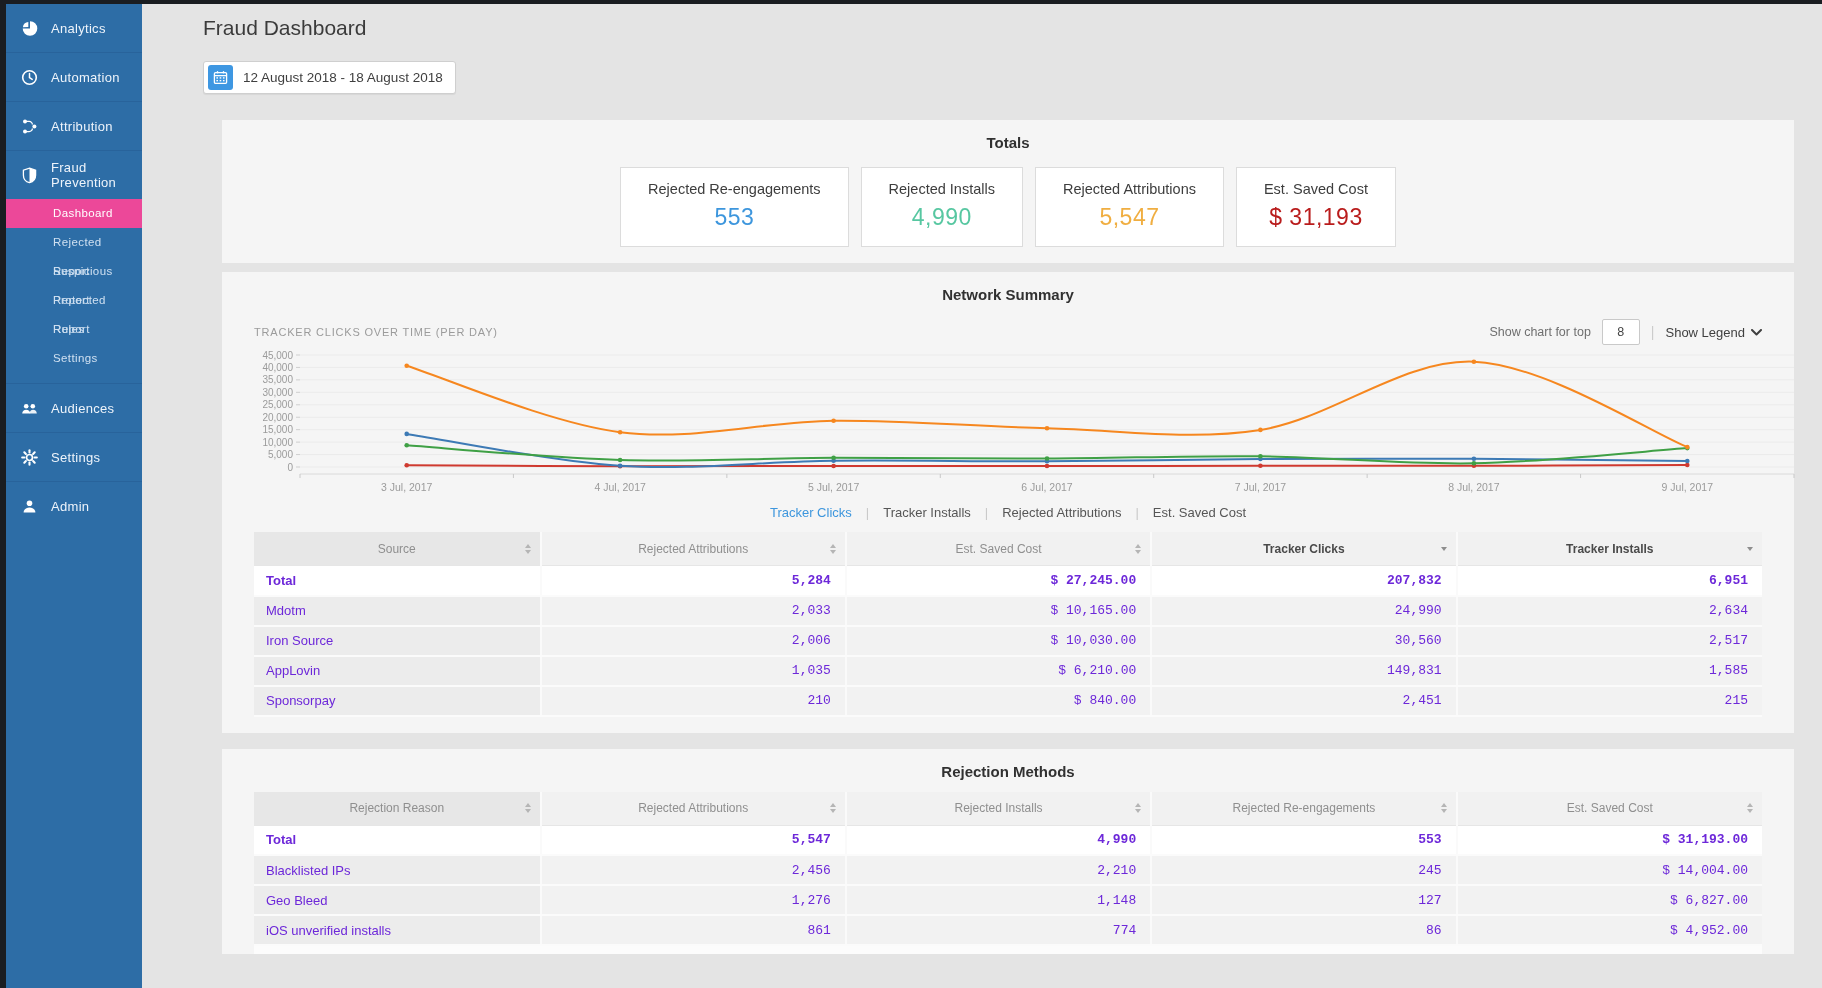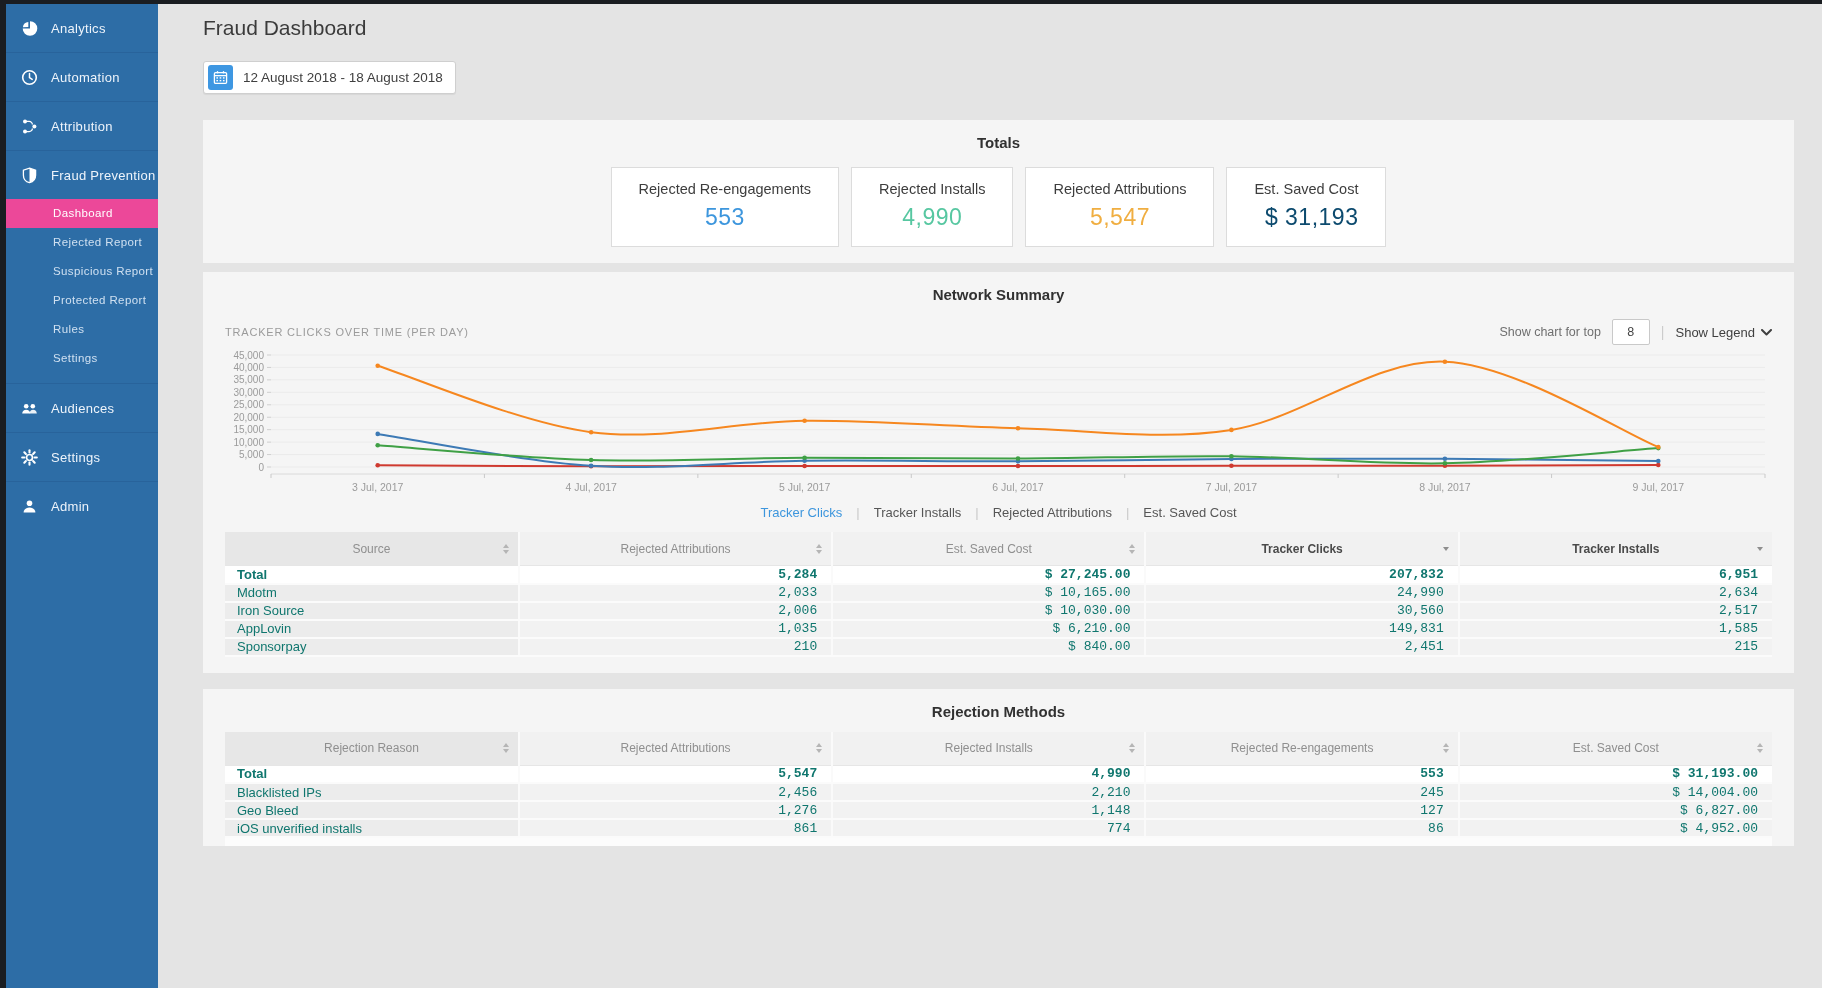--- a/index.html
+++ b/index.html
@@ -6,38 +6,38 @@
   body{
     width:1822px;height:988px;position:relative;overflow:hidden;
     font-family:"Liberation Sans",sans-serif;background:#e4e4e4;
     -webkit-font-smoothing:antialiased;
   }
   
   .edge-top{position:absolute;left:0;top:0;width:1822px;height:4px;background:#1a1d21;z-index:9;}
   .edge-left{position:absolute;left:0;top:0;width:6px;height:988px;background:#1a1d21;z-index:9;}
 
   
-  .sidebar{position:absolute;left:6px;top:4px;bottom:0;width:152px;background:#2d6da6;z-index:5;}
+  .sidebar{position:absolute;left:6px;top:4px;bottom:0;width:136px;background:#2d6da6;z-index:5;}
   .side-item{height:48px;display:flex;align-items:center;gap:13px;padding-left:15px;cursor:pointer;border-top:1px solid #28639b;}
   .side-item.first{border-top:none;}
   .side-item .lbl{font-size:13px;color:#eef4fb;letter-spacing:.3px;}
   .icon16{width:17px;height:17px;display:inline-flex;flex:0 0 auto;}
   .icon16 svg{width:17px;height:17px;}
   .side-sub{padding:0 0 10px 0;}
   .side-sub-item{height:29px;line-height:29px;padding-left:47px;font-size:11.5px;letter-spacing:.4px;color:#cfe0f1;cursor:pointer;}
   .side-sub-item.active{background:#ec4899;color:#ffffff;}
 
   
   .content{position:absolute;left:172px;top:4px;right:0;bottom:0;background:#e4e4e4;padding:0 28px 0 31px;box-sizing:border-box;overflow:hidden;}
   .page-title{font-size:21px;color:#3b3b3b;font-weight:400;margin:12px 0 0 0;}
   .date-picker{margin-top:21px;display:inline-flex;align-items:center;gap:10px;background:#fff;border:1px solid #cfcfcf;border-radius:3px;padding:3px 12px 3px 4px;box-shadow:0 1px 1px rgba(0,0,0,.06);cursor:pointer;}
   .cal{width:25px;height:25px;background:#3e97e2;border-radius:3px;display:flex;align-items:center;justify-content:center;}
   .date-text{font-size:13.5px;color:#3f3f3f;}
 
-  .panel{background:#f5f5f5;padding:14px 22px 16px;}
+  .panel{background:#f5f5f5;padding:14px 32px 16px;margin-left:19px;}
   #totals-panel{margin-top:26px;}
   #network-panel{margin-top:9px;}
   #rejection-panel{margin-top:16px;padding-bottom:0;}
   .panel-title{text-align:center;font-size:15px;font-weight:700;color:#313131;}
 
   .cards{display:flex;justify-content:center;align-items:stretch;gap:12px;margin-top:16px;}
   .card{background:#fff;border:1px solid #dcdcdc;padding:13px 27px 15px;text-align:center;}
   .c-label{font-size:14.5px;color:#3d3d3d;}
   .c-value{font-size:23px;margin-top:7px;letter-spacing:.5px;}
 
@@ -61,21 +61,21 @@
   th{height:31px;font-weight:400;font-size:12px;color:#8f8f8f;background:#f1f1f1;position:relative;border-right:2px solid #fafafa;border-bottom:1px solid #e6e6e6;overflow:hidden;}
   th.first{background:#e7e7e7;}
   th:last-child{border-right:none;}
   th.emph .th-label{color:#4a4a4a;font-weight:700;}
   .th-wrap{width:100%;text-align:center;}
   .sort{position:absolute;right:9px;top:50%;transform:translateY(-50%);display:flex;flex-direction:column;gap:2px;}
   .tri{width:0;height:0;border-left:3.5px solid transparent;border-right:3.5px solid transparent;display:block;}
   .tri.up{border-bottom:4px solid #b5b5b5;}
   .tri.down{border-top:4px solid #b5b5b5;}
   .tri.d{border-top-color:#8e8e8e;}
-  td{height:18px;font-size:13px;color:#0f766e;background:#f2f2f2;border-right:2px solid #fafafa;border-bottom:2px solid #fbfbfb;padding:0 14px;box-sizing:border-box;overflow:hidden;white-space:nowrap;}
+  td{height:30px;font-size:13px;color:#6d28d9;background:#f2f2f2;border-right:2px solid #fafafa;border-bottom:2px solid #fbfbfb;padding:0 14px;box-sizing:border-box;overflow:hidden;white-space:nowrap;}
   td:last-child{border-right:none;}
   td.first{background:#ececec;padding-left:12px;text-align:left;}
   td.num{text-align:right;font-family:Liberation Mono, monospace;}
   tr.total td{background:#ffffff;font-weight:700;}
   tr.total td.first{background:#ffffff;}
   .table-foot{height:8px;background:#fcfcfc;}
 </style>
 </head>
 <body>
 
@@ -204,21 +204,21 @@
         <div class="card">
           <div class="c-label">Rejected Installs</div>
           <div class="c-value" style="color: rgb(87, 199, 161);">4,990</div>
         </div>
         <div class="card">
           <div class="c-label">Rejected Attributions</div>
           <div class="c-value" style="color: rgb(240, 174, 65);">5,547</div>
         </div>
         <div class="card">
           <div class="c-label">Est. Saved Cost</div>
-          <div class="c-value" style="color: #0c4a6e; text-align: right;">$ 31,193</div>
+          <div class="c-value" style="color: #b91c1c;">$ 31,193</div>
         </div>
       </div>
   </div>
 
   <div class="panel" id="network-panel">
     <div class="panel-title">Network Summary</div>
     <div class="chart-head">
       <span class="chart-sub">TRACKER CLICKS OVER TIME (PER DAY)</span>
       <span class="chart-controls">
         <span class="ctrl-label">Show chart for top</span>

